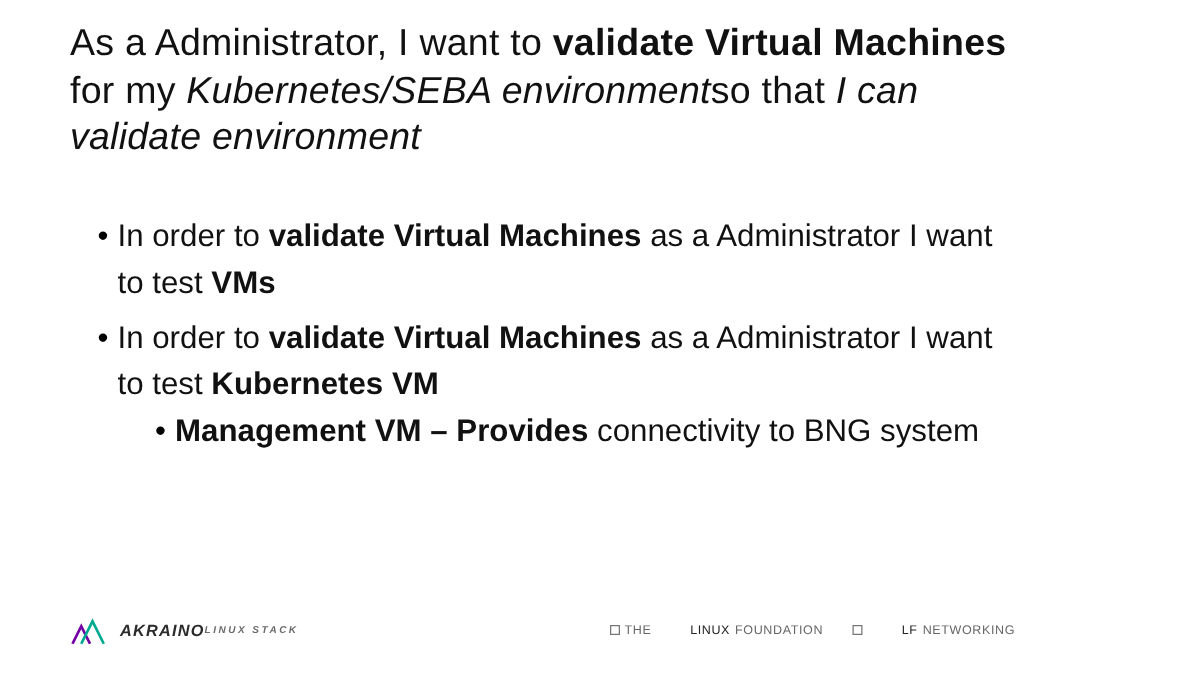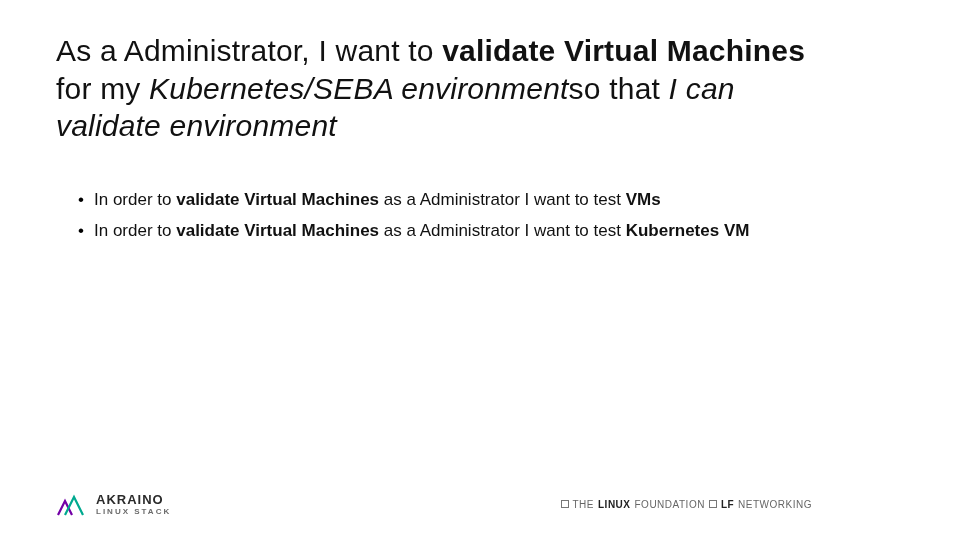--- a/index.html
+++ b/index.html
@@ -1,54 +1,59 @@
 <!DOCTYPE html>
 <html><head>
 <meta charset="utf-8">
 <style>
   * { margin: 0; padding: 0; box-sizing: border-box; }
   html, body { width: 960px; height: 540px; font-family: "Segoe UI", "Helvetica Neue", Arial, sans-serif; background: #fff; color: #000; }
-  .slide { position: relative; width: 868px; height: 540px; padding: 32px 56px 0 56px; }
+  .slide { position: relative; width: 868px; height: 540px; padding: 16px 56px 0 56px; }
   .title { font-size: 30px; line-height: 1.25; color: #111; letter-spacing: .2px; }
   .title .bold { font-weight: 700; }
   .title .ital { font-style: italic; }
-  .bullets { margin-top: 42px; font-size: 17px; line-height: 1.5; color: #111; }
+  .bullets { margin-top: 42px; font-size: 25px; line-height: 1.5; color: #111; }
   .bullets ul { list-style: none; padding-left: 22px; }
   .bullets ul ul { padding-left: 30px; }
   .li { position: relative; padding-left: 16px; margin-bottom: 6px; }
   .li::before { content: "•"; position: absolute; left: 0; top: 0; color: #000; }
   .li .b { font-weight: 600; }
   .footer { position: absolute; left: 0; right: 0; bottom: 18px; height: 36px; display: flex; justify-content: space-between; align-items: center; padding: 0 56px; }
   .logo-left { display: flex; align-items: center; gap: 10px; }
   .ak-mark svg { display: block; }
-  .ak-text { display: flex; flex-direction: column; line-height: 1; }
+  .ak-text { display: flex; flex-direction: row; line-height: 1; font-style: italic; }
   .ak-text .t1 { font-size: 13px; font-weight: 700; letter-spacing: 1px; color: #2b2b2b; }
   .ak-text .t2 { font-size: 8px; font-weight: 700; letter-spacing: 2px; color: #6b6b6b; margin-top: 2px; }
-  .logo-right { display: flex; align-items: flex-start; gap: 4px; color: #555; font-size: 10px; letter-spacing: .5px; }
+  .logo-right { display: flex; align-items: flex-start; gap: 24px; color: #555; font-size: 10px; letter-spacing: .5px; }
   .lr-item { display: flex; align-items: center; gap: 4px; }
   .sq { width: 8px; height: 8px; border: 1px solid #777; display: inline-block; }
   .thin { font-weight: 300; color: #666; }
-  .bold2 { font-weight: 700; color: #222; }
+  .bold2 { font-weight: 400; color: #222; margin-left: 27px; }
 </style>
 </head>
 <body>
 
 <div class="slide">
 
   <div class="title">
     <span>As a Administrator, I want to </span><span class="bold">validate Virtual Machines</span><span> for my </span><span class="ital">Kubernetes/SEBA environment</span><span>so that </span><span class="ital">I can validate environment</span>
   </div>
 
   <div class="bullets">
     <ul>
       <li class="li">
         <span>In order to </span><span class="b">validate Virtual Machines</span><span> as a Administrator I want to test </span><span class="b">VMs</span>
       </li>
       <li class="li">
         <span>In order to </span><span class="b">validate Virtual Machines</span><span> as a Administrator I want to test </span><span class="b">Kubernetes VM</span>
+        <ul>
+          <li class="li">
+            <span class="b">Management VM – Provides</span><span> connectivity to BNG system</span>
+          </li>
+        </ul>
       </li>
     </ul>
   </div>
 
   <div class="footer">
     <div class="logo-left">
       <span class="ak-mark">
         <svg width="30" height="26" viewBox="0 0 30 26">
           <polyline points="2,24 9,10 16,24" fill="none" stroke="#7300a6" stroke-width="2.2"></polyline>
           <polyline points="9,24 18,6 27,24" fill="none" stroke="#00a98f" stroke-width="2.2"></polyline>

